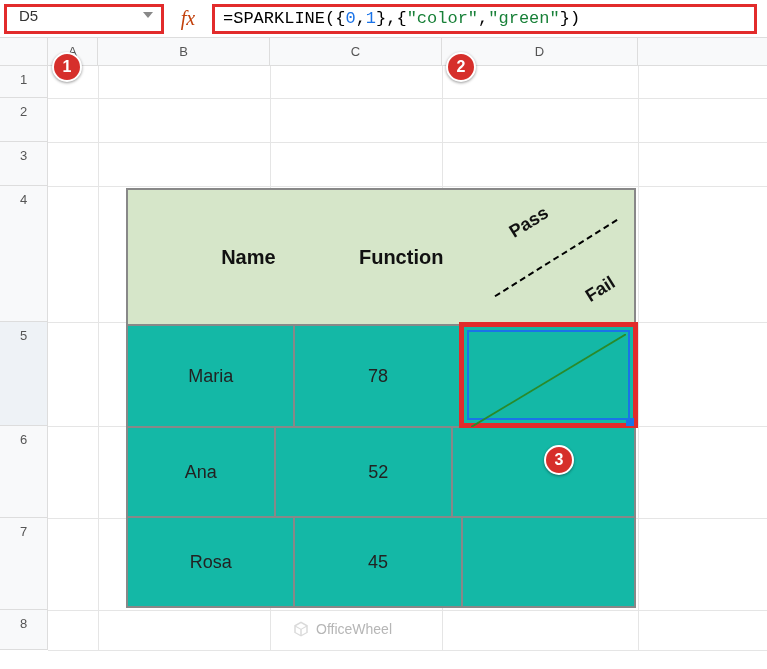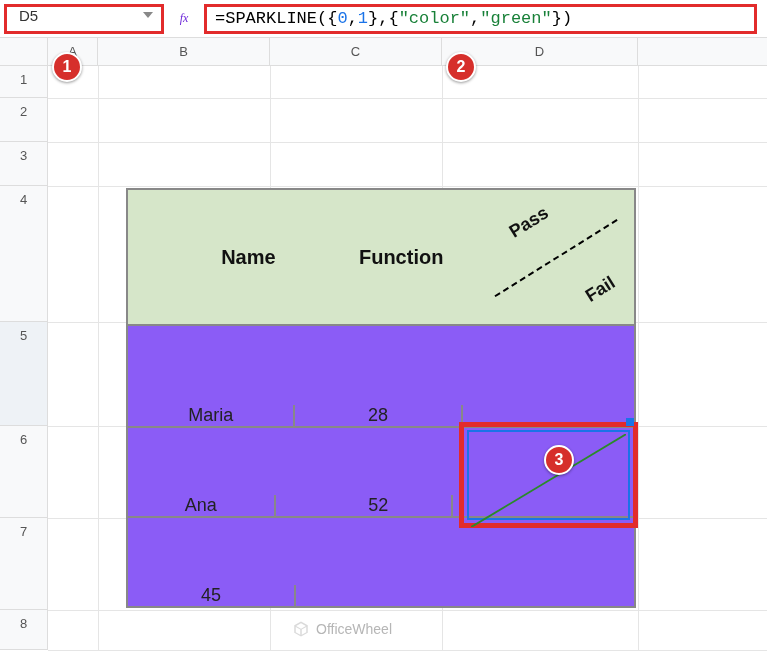--- a/index.html
+++ b/index.html
@@ -34,25 +34,25 @@
     color: #333;
     background: #fff;
   }
   .name-box .caret {
     width: 0; height: 0;
     border-left: 5px solid transparent;
     border-right: 5px solid transparent;
     border-top: 6px solid #888;
   }
   .fx {
-    width: 40px;
+    width: 48px;
     text-align: center;
     font-style: italic;
-    color: #6d28d9;
-    font-size: 12px;
+    color: #c2410c;
+    font-size: 20px;
     font-family: Georgia, serif;
   }
   .formula-box {
     flex: 1;
     height: 30px;
     border: 3px solid #e22b2b;
     display: flex;
     align-items: center;
     padding: 0 8px;
     font-family: "Consolas","Courier New",monospace;
@@ -120,21 +120,21 @@
     display:flex;
   }
   .th { display:flex; align-items:center; justify-content:center; font-size:20px; font-weight:bold; color:#111;}
   .thName{ width:168px;margin-left:44px;}
   .thPhys{ width:168px;}
   .thDiag{ width:172px; position:relative;}
   .diag-line { position:absolute; left:6px; right:6px; top:50%; border-top:2px dashed #000; transform: rotate(-32deg); transform-origin:center;}
   .diag-pass { position:absolute; left:30px; top:22px; transform: rotate(-32deg); font-size:18px; font-weight:bold;}
   .diag-fail { position:absolute; right:18px; bottom:24px; transform: rotate(-32deg); font-size:18px; font-weight:bold;}
 
-  .tr { display:flex; border-top:2px solid #888; background:#8b5cf6;align-items:flex-end;}
+  .tr { display:flex; border-top:2px solid #888; background:#14b8a6;}
   .td { display:flex; align-items:center; justify-content:center; font-size:18px; color:#222;}
   .tdName{width:168px; border-right:2px solid #888;}
   .tdPhys{width:168px; border-right:2px solid #888;}
   .tdSpark{width:172px; position:relative;}
   .tr5{height:102px;} .tr6{height:90px;gap:30px;} .tr7{height:90px;}
 
   .sel-outline {
     position:absolute;
     left: -4px; top: -4px; right:-4px; height: 106px;
     border: 5px solid #e22b2b;
@@ -247,39 +247,40 @@
         <div class="th thPhys">Function</div>
         <div class="th thDiag">
           <div class="diag-pass">Pass</div>
           <div class="diag-line"></div>
           <div class="diag-fail">Fail</div>
         </div>
       </div>
 
       <div class="tr tr5">
         <div class="td tdName">Maria</div>
-        <div class="td tdPhys">28</div>
+        <div class="td tdPhys">78</div>
         <div class="td tdSpark">
           <div class="sel-outline">
             <div class="sel-inner"></div>
           </div>
           <svg class="spark-svg" viewBox="0 0 100 60" preserveAspectRatio="none">
             <line x1="0" y1="60" x2="100" y2="0" stroke="#2a8a2a" stroke-width="1.2"></line>
           </svg>
           <div class="sel-handle"></div>
         </div>
       </div>
 
       <div class="tr tr6">
         <div class="td tdName">Ana</div>
         <div class="td tdPhys">52</div>
         <div class="td tdSpark"></div>
       </div>
 
       <div class="tr tr7">
+        <div class="td tdName">Rosa</div>
         <div class="td tdPhys">45</div>
         <div class="td tdSpark"></div>
       </div>
     </div>
   </div>
 </div>
 
 <div class="callout c1">1</div>
 <div class="callout c2">2</div>
 <div class="callout c3">3</div>

